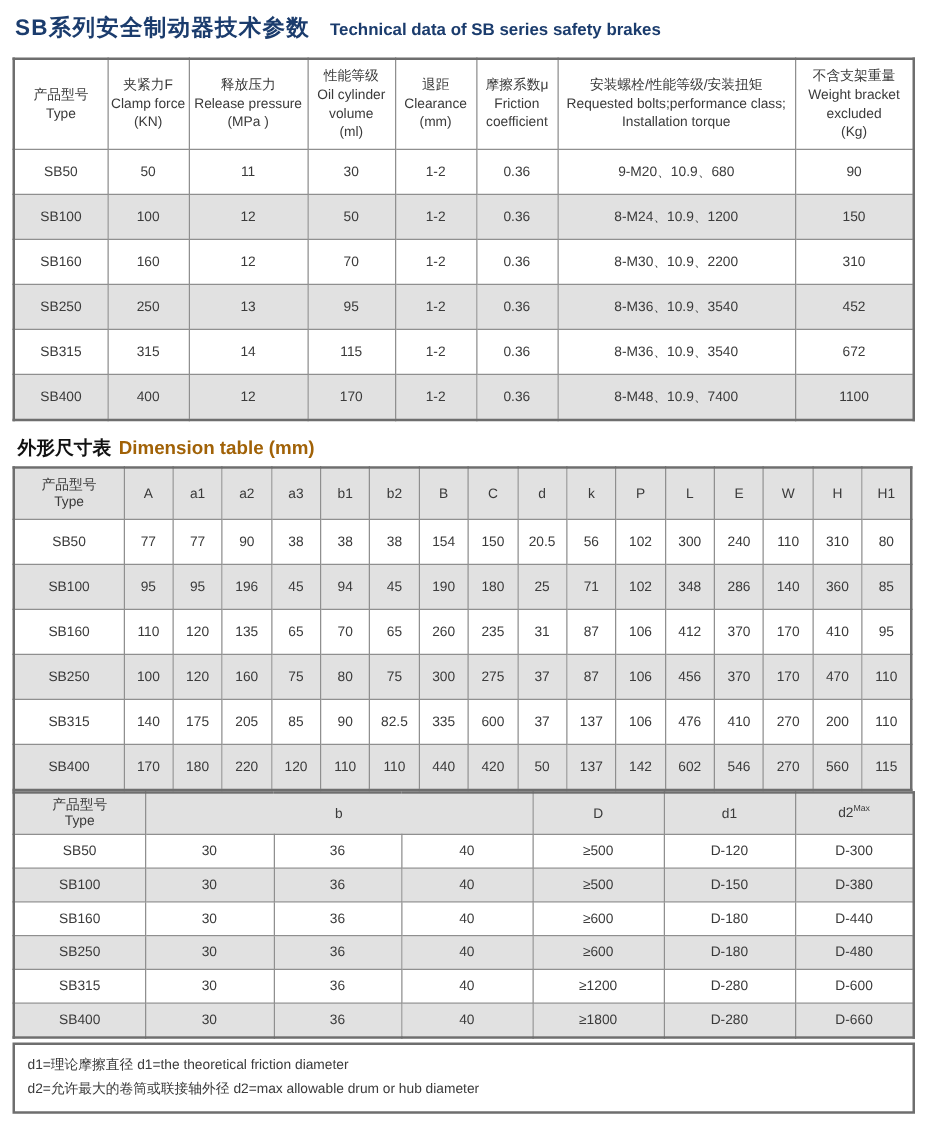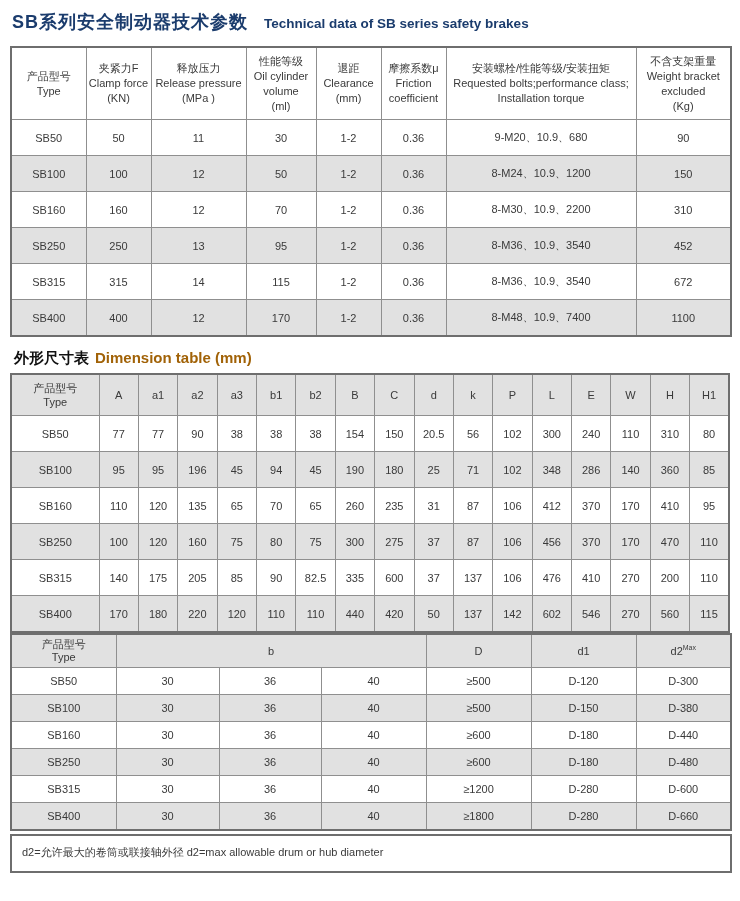--- a/index.html
+++ b/index.html
@@ -430,16 +430,17 @@
           <td>36</td>
           <td>40</td>
           <td>≥1800</td>
           <td>D-280</td>
           <td>D-660</td>
         </tr>
       </tbody>
   </table>
 
   <div class="notes-box">
+      <div>d1=理论摩擦直径  d1=the theoretical friction diameter</div>
       <div>d2=允许最大的卷筒或联接轴外径  d2=max allowable drum or hub diameter</div>
     </div>
 
 </div>
 
 </body></html>

